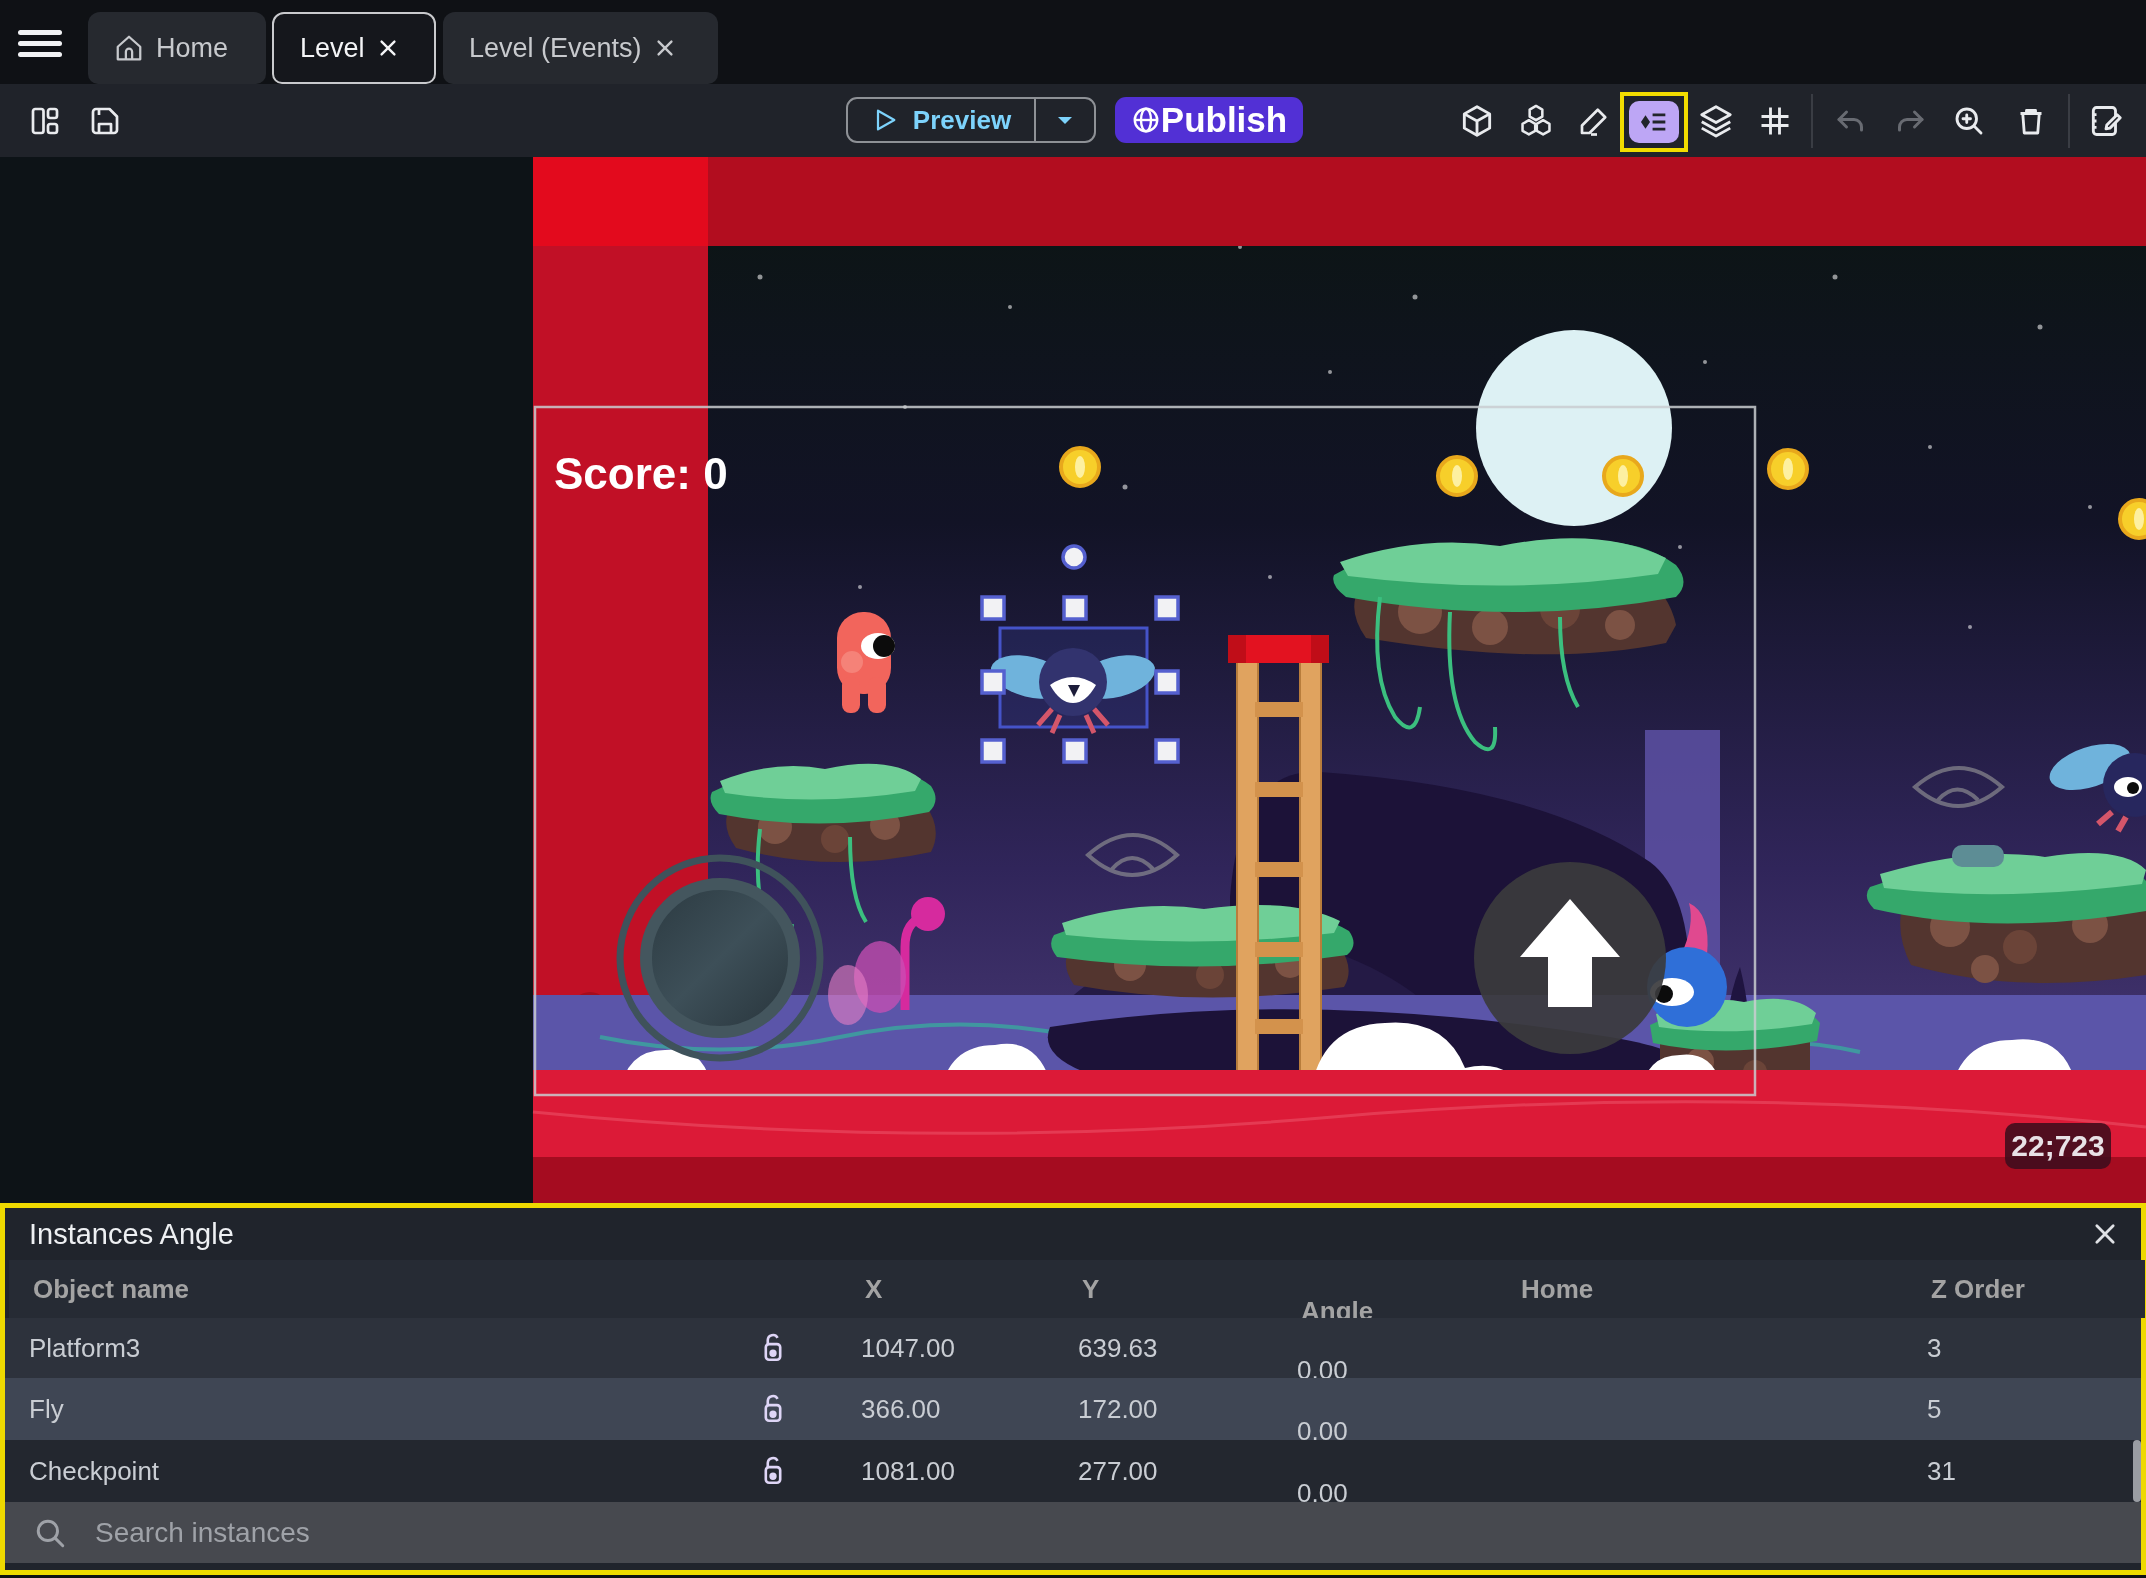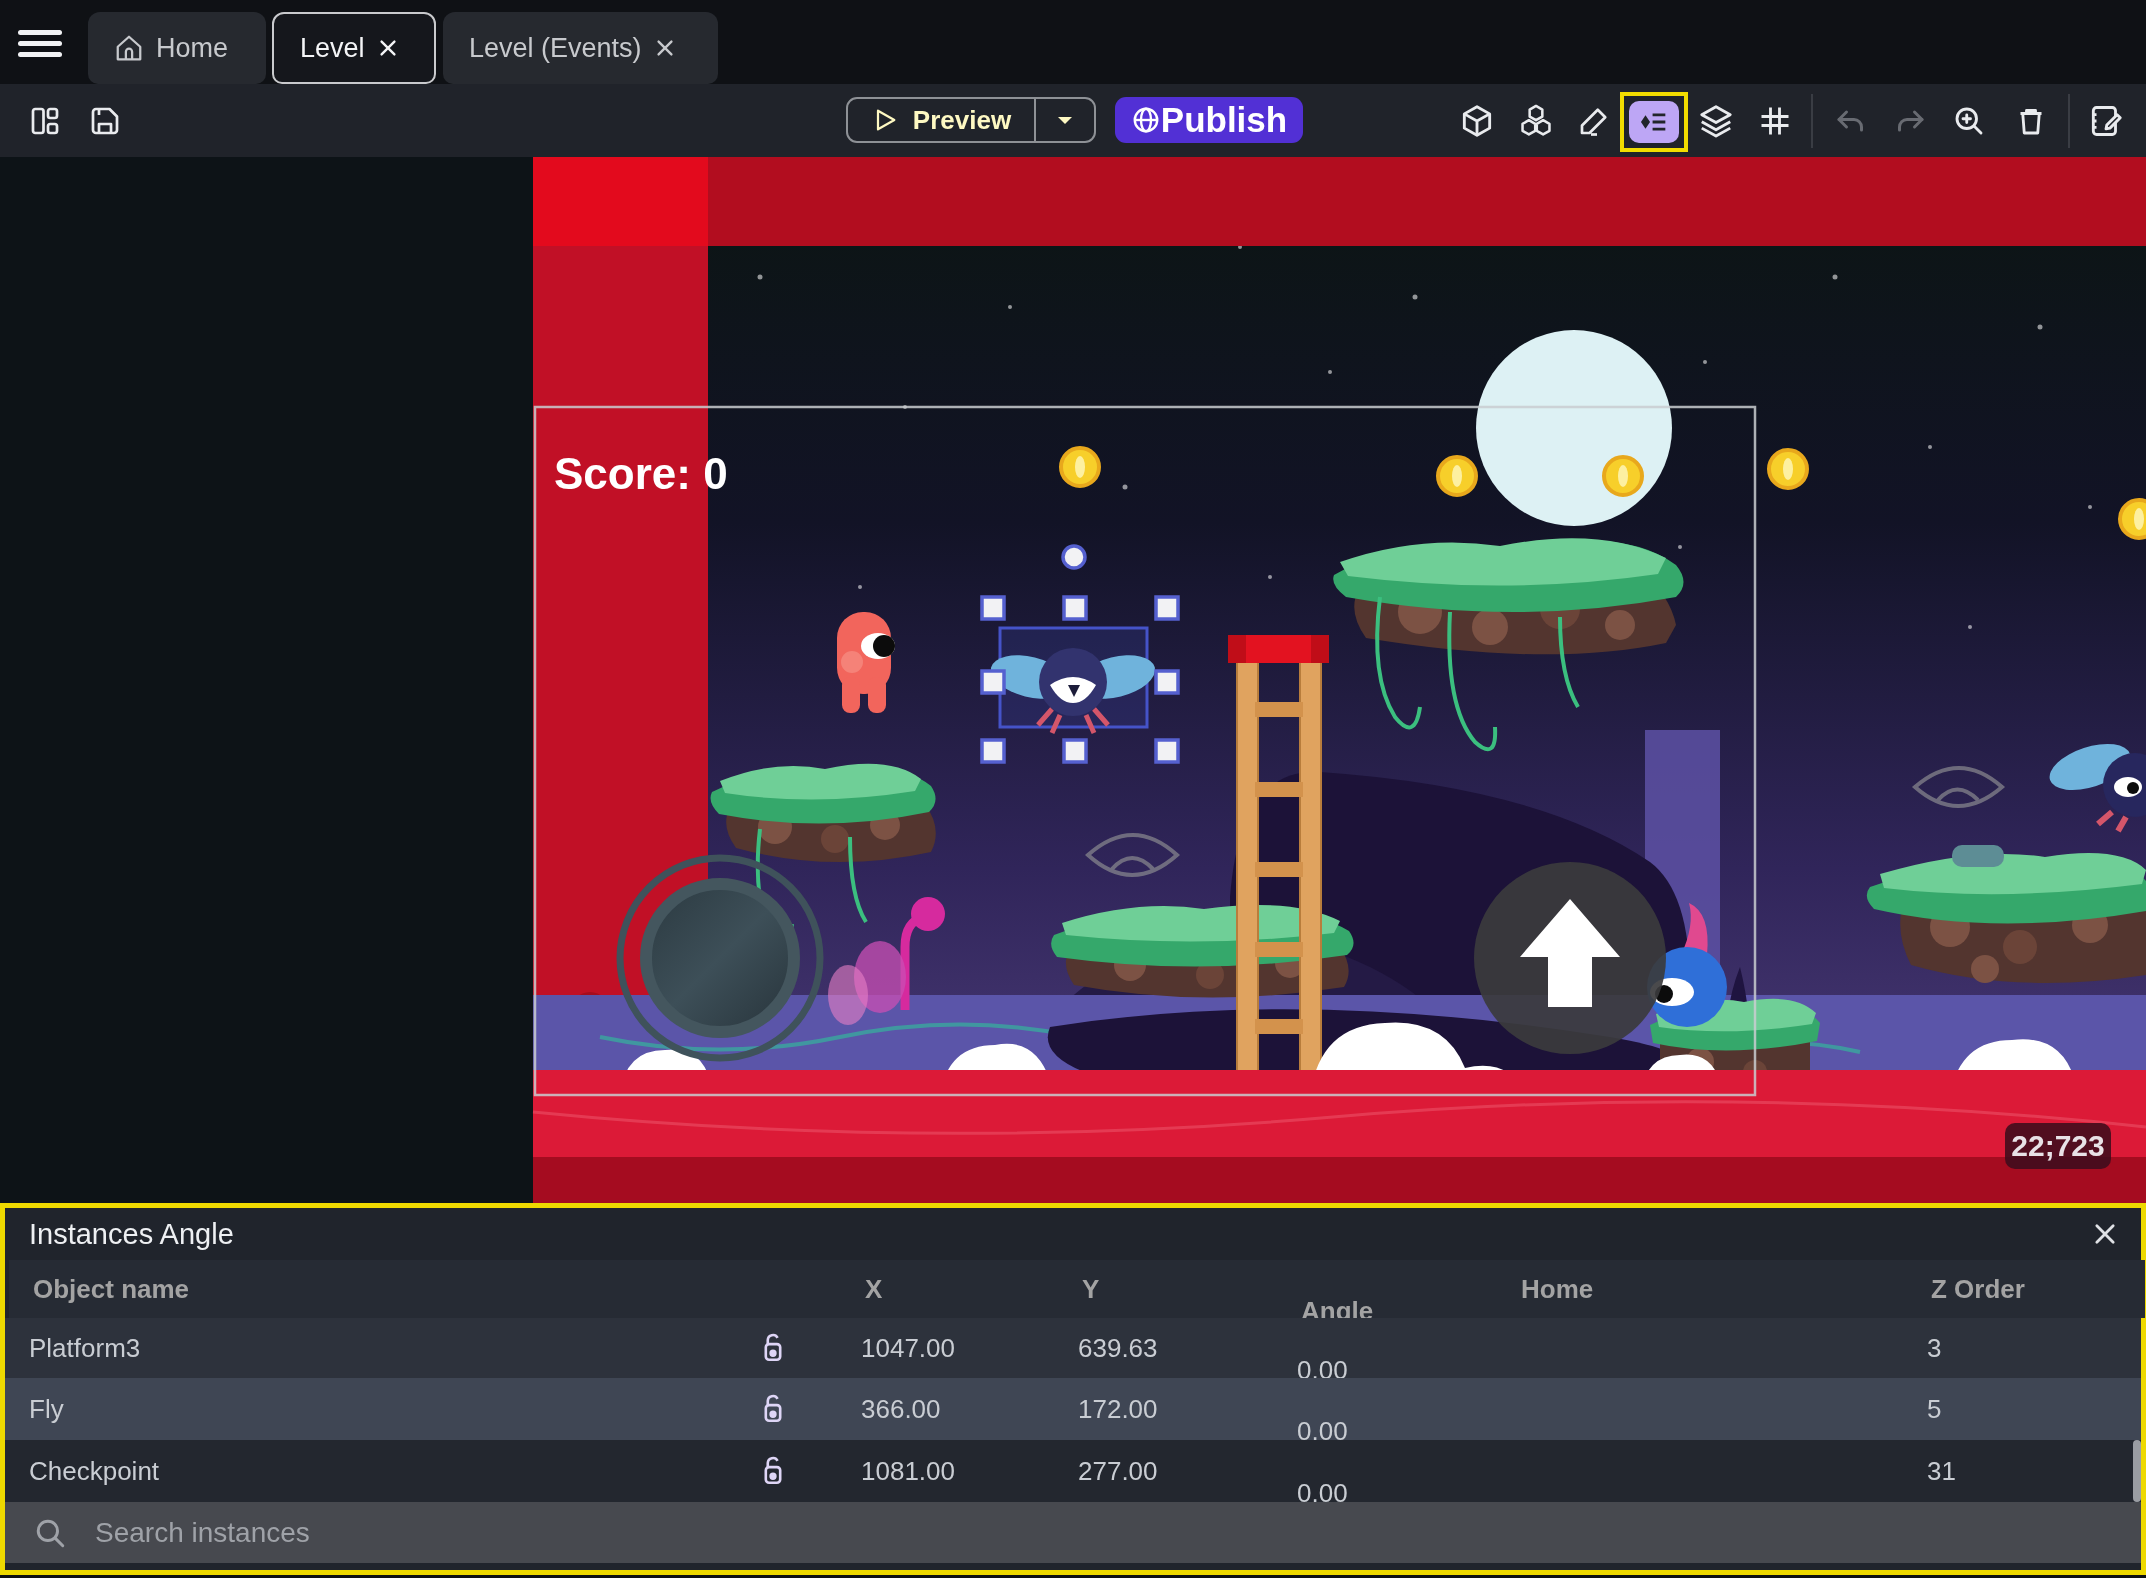--- a/index.html
+++ b/index.html
@@ -9,21 +9,21 @@
   .hamburger{position:absolute;left:18px;top:24px;width:44px;height:36px;cursor:pointer;}
   .hamburger span{display:block;height:5px;background:#f1f2f4;border-radius:3px;margin:6px 0;}
   .tab{position:absolute;top:12px;height:72px;border-radius:12px 12px 10px 10px;display:flex;align-items:center;gap:12px;padding:8px 26px;box-sizing:border-box;font-size:27px;color:#c7c9cd;background:#26292f;}
   .tab.active{background:#15171c;border:2px solid #c9cacd;color:#f4f5f7;}
   .tab .x{width:22px;height:22px;}
   
   .toolbar{position:absolute;left:0;top:84px;width:2146px;height:73px;background:#20232a;}
   .tbtn{position:absolute;top:14px;width:46px;height:46px;display:flex;align-items:center;justify-content:center;color:#e9ebee;cursor:pointer;}
   .tbtn.disabled{color:#686b72;}
   .tsep{position:absolute;top:10px;width:2px;height:54px;background:#3a3d44;}
-  .preview-btn{position:absolute;left:846px;top:13px;width:250px;height:46px;border:2px solid #8e9196;border-radius:11px;display:flex;align-items:center;color:#fef9c3;cursor:pointer;box-sizing:border-box;}
+  .preview-btn{position:absolute;left:846px;top:13px;width:250px;height:46px;border:2px solid #8e9196;border-radius:11px;display:flex;align-items:center;color:#7dd3fc;cursor:pointer;box-sizing:border-box;}
   .preview-main{flex:1;display:flex;align-items:center;justify-content:center;gap:14px;font-weight:bold;font-size:26px;}
   .preview-caret{width:58px;height:100%;border-left:2px solid #8e9196;display:flex;align-items:center;justify-content:center;}
   .publish-btn{position:absolute;left:1115px;top:13px;width:188px;height:46px;background:#5230d5;border-radius:11px;display:flex;align-items:center;justify-content:center;color:#fff;font-weight:bold;font-size:35px;cursor:pointer;}
   .pill-highlight{position:absolute;left:1629px;top:17px;width:50px;height:42px;background:#bda6f5;border-radius:10px;display:flex;align-items:center;justify-content:center;color:#22252b;}
   .yellow-box{position:absolute;left:1620px;top:8px;width:68px;height:60px;border:4px solid #f2dc00;box-sizing:border-box;}
   
   .canvas{position:absolute;left:0;top:157px;}
   
   .panel{position:absolute;left:0;top:1203px;width:2146px;height:372px;border:5px solid #eed900;box-sizing:border-box;background:#20242c;}
   .panel-title{position:absolute;left:0;top:0;width:100%;height:52px;background:#20242c;}

